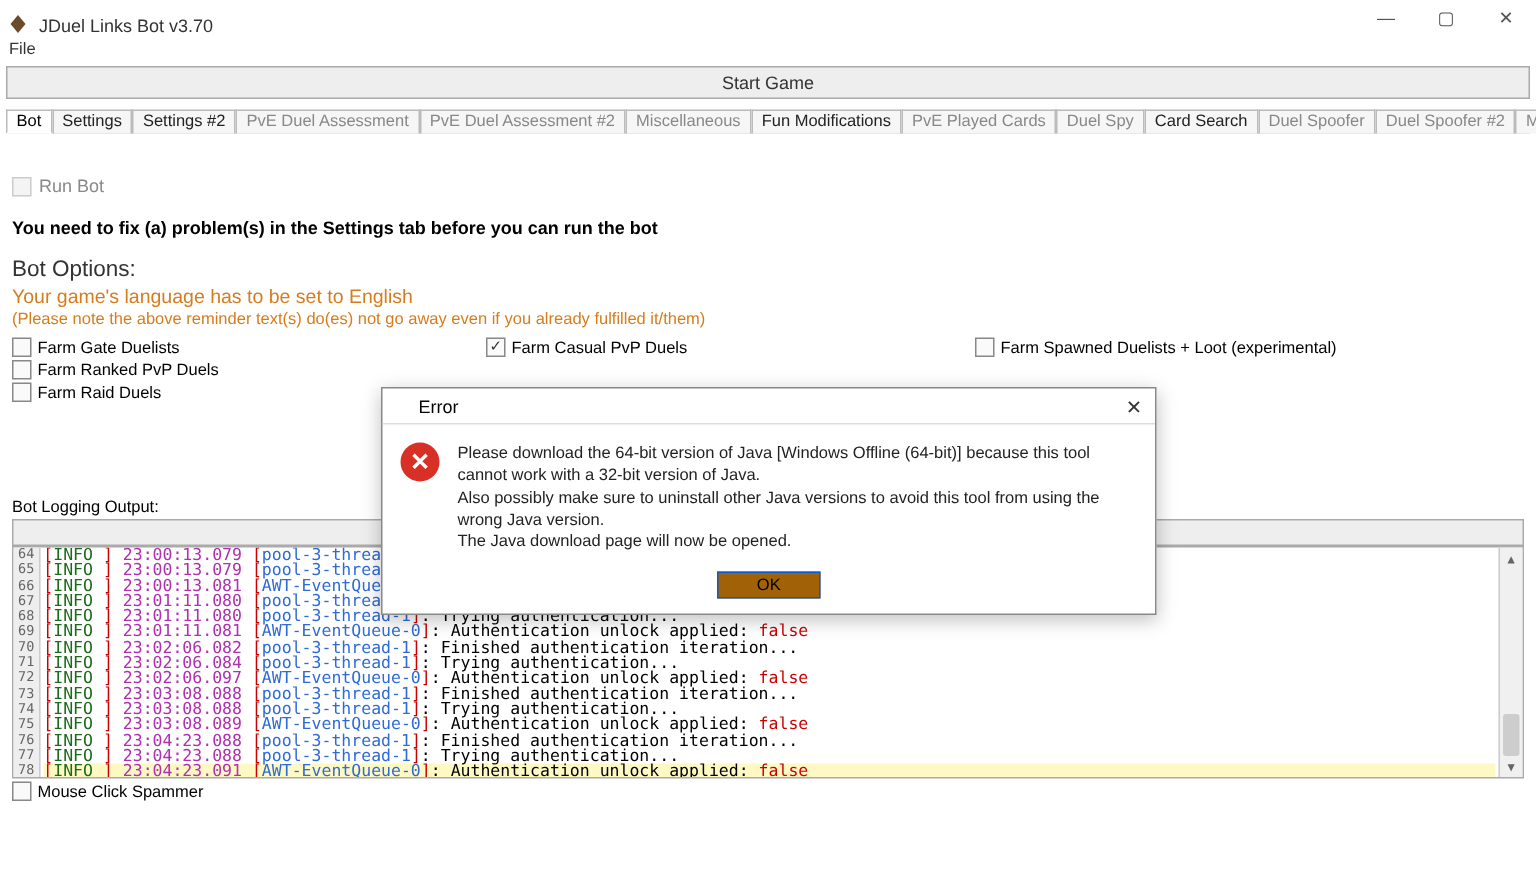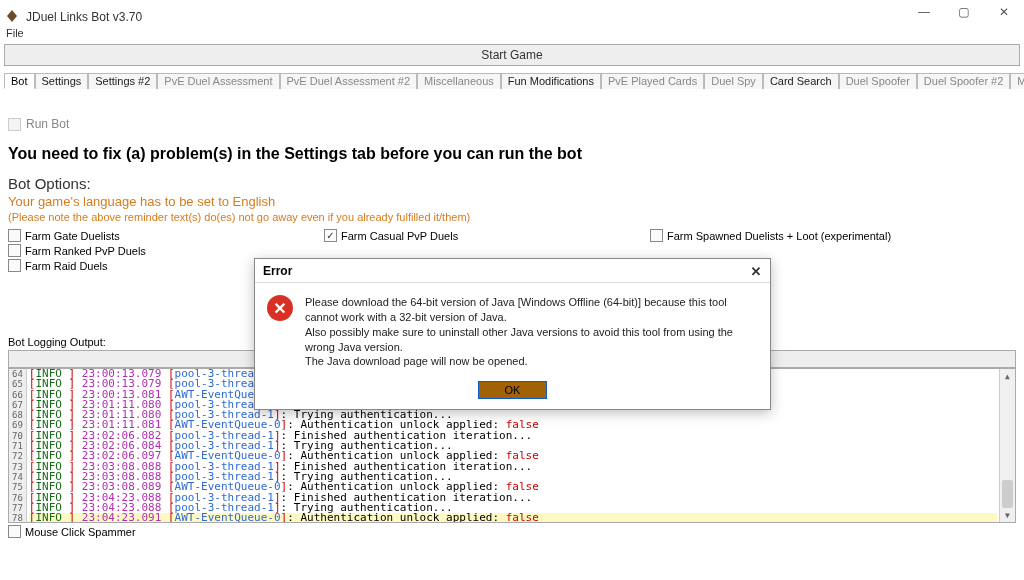--- a/index.html
+++ b/index.html
@@ -78,21 +78,21 @@
     color: #888; font-size: 12px;
   }
   .chk {
     width: 13px; height: 13px; border: 1px solid #888; background: #fafafa; display: inline-flex; align-items: center; justify-content: center;
   }
   .chk.disabled { border-color: #ccc; background: #f4f4f4; }
   .chk.checked::after {
     content: "✓"; font-size: 10px; color: #333; line-height: 1;
   }
   .warning-heading {
-    font-weight: bold; font-size: 16px; margin-bottom: 12px;
+    font-weight: bold; font-size: 12px; margin-bottom: 12px;
   }
   .section-label { font-size: 15px; color: #333; margin-bottom: 2px; }
   .orange-msg { color: #d67c1c; font-size: 13px; margin-top: 2px; }
   .orange-note { color: #d67c1c; font-size: 11px; margin: 2px 0 6px 0; }
   .farm-row {
     display: flex; gap: 6px; font-size: 11px; margin: 2px 0;
   }
   .farm-col1 { width: 310px; }
   .farm-col2 { width: 320px; }
   .farm-col3 { flex: 1; }
@@ -157,24 +157,23 @@
   
   .modal {
     position: absolute;
     left: 254px; top: 258px;
     width: 517px;
     background: #fff;
     border: 1px solid #888;
     box-shadow: 0 3px 12px rgba(0,0,0,0.25);
   }
   .modal-title {
-    height: 24px; display: flex; align-items: center; padding: 0 8px;
+    height: 24px; display: flex; align-items: center; padding: 0 24px;
     font-size: 12px; border-bottom: 1px solid #ddd;
     position: relative;
-    font-weight: bold;
   }
   .modal-close {
     position: absolute; right: 4px; top: 2px; width: 20px; height: 20px;
     display: flex; align-items: center; justify-content: center;
     font-size: 13px; color: #333;
   }
   .modal-body {
     display: flex; padding: 12px 12px 8px 12px; gap: 12px;
   }
   .err-icon {

